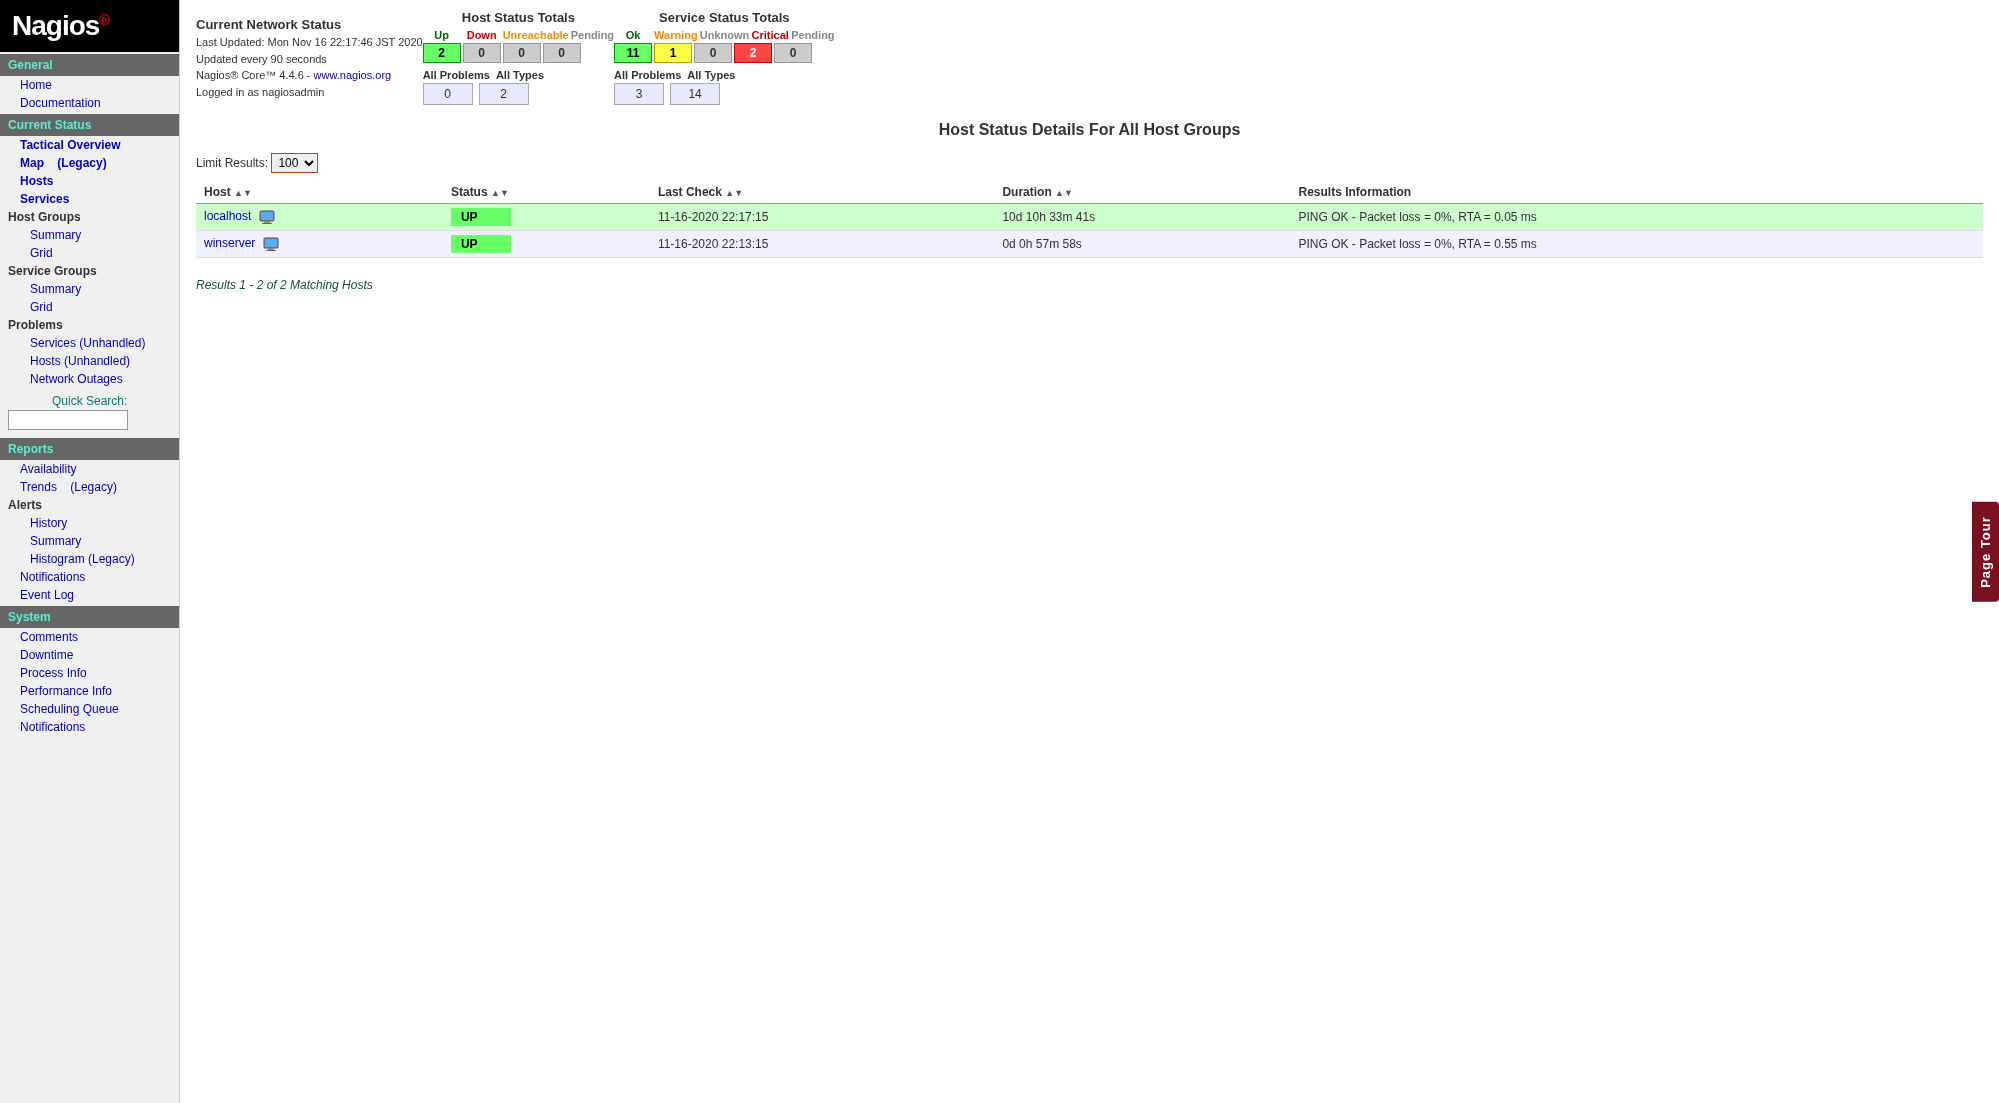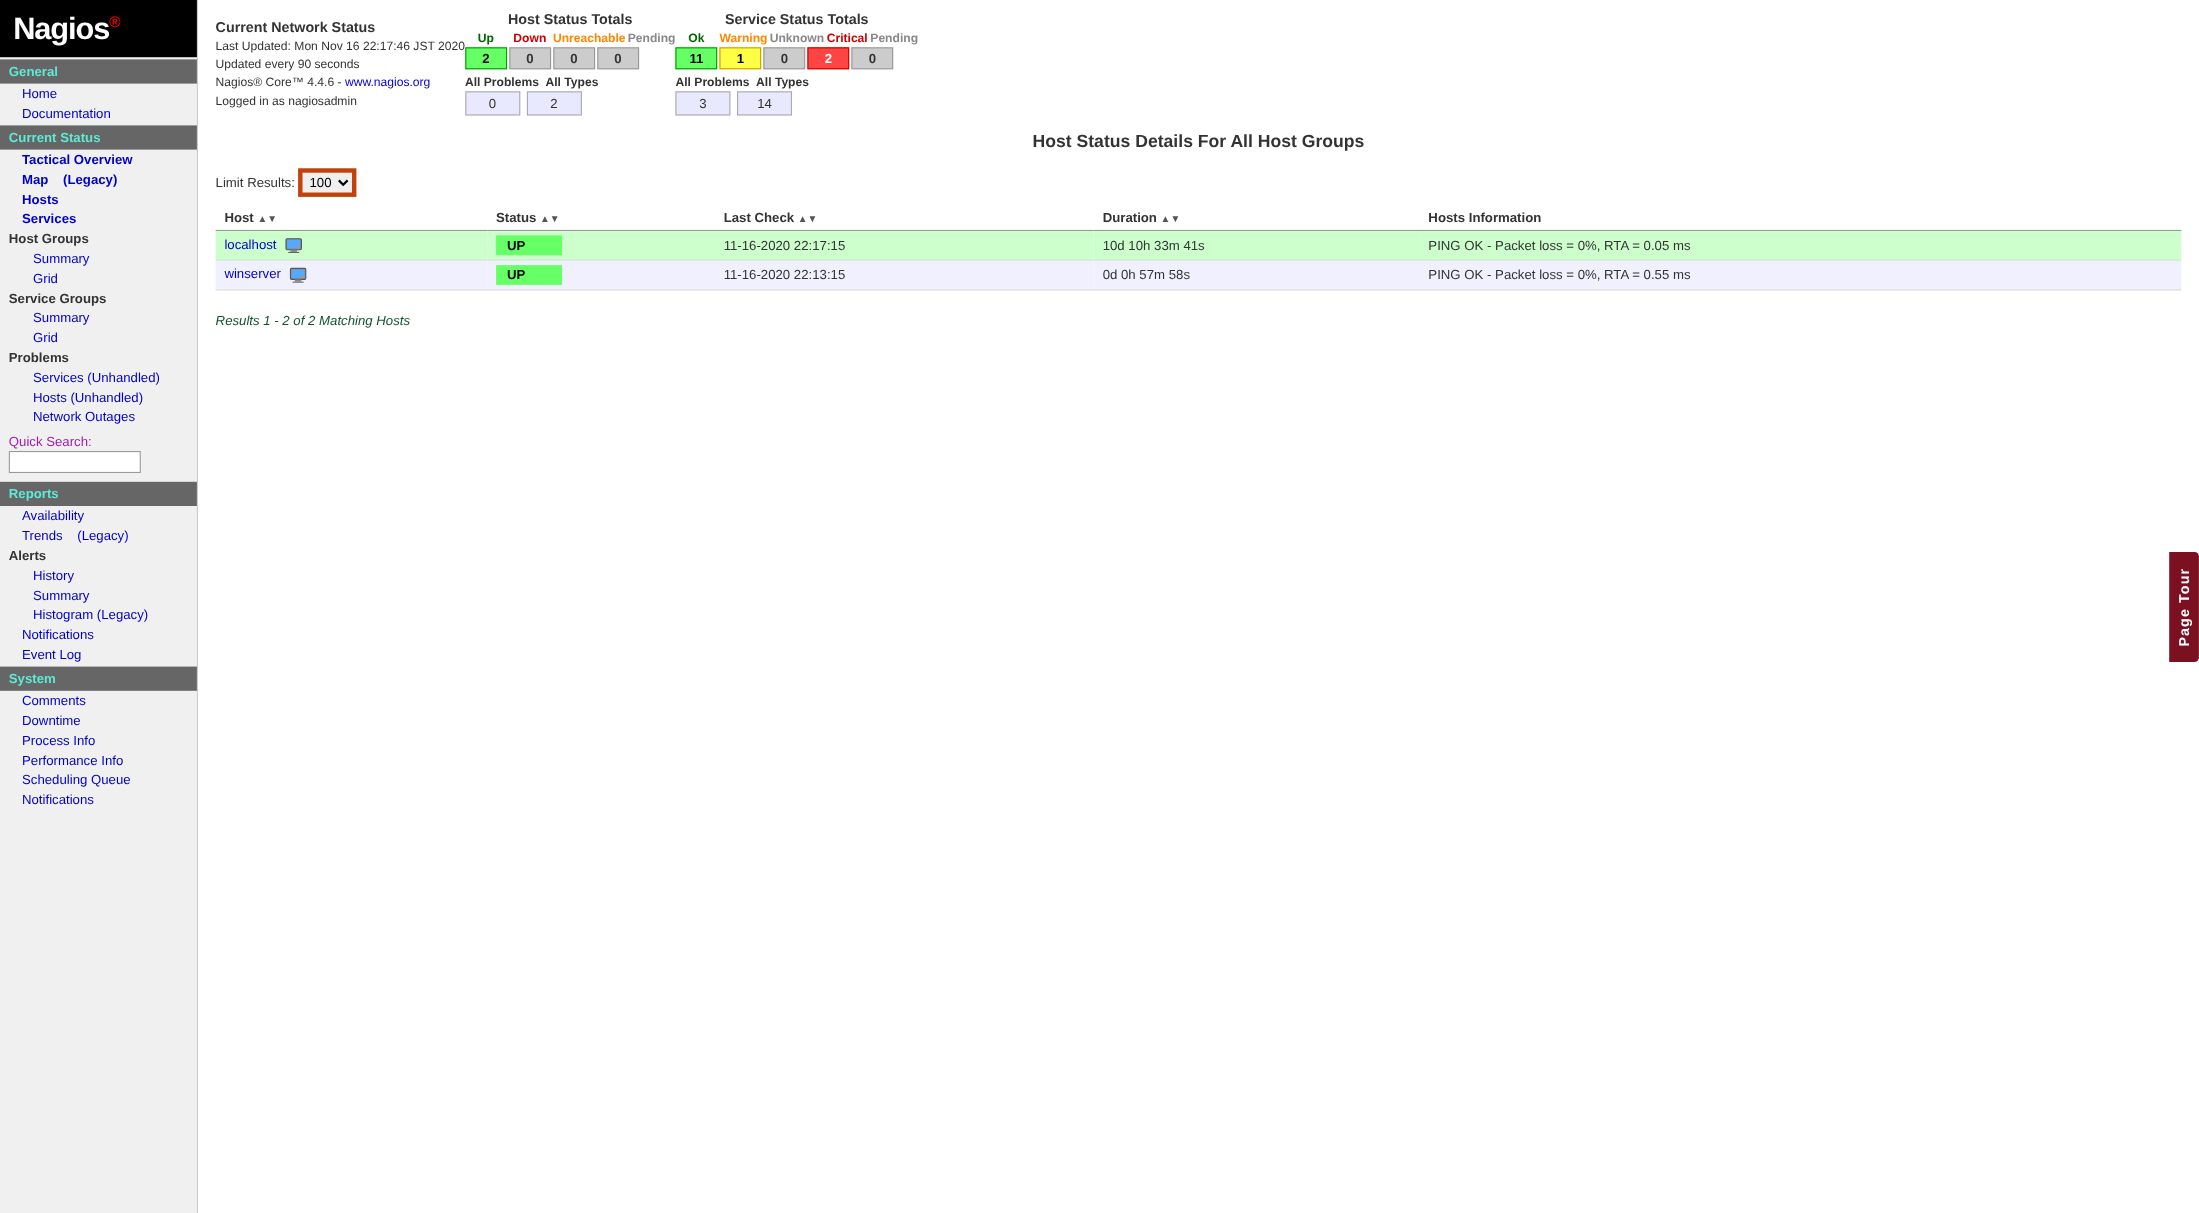--- a/index.html
+++ b/index.html
@@ -57,23 +57,24 @@
       font-size: 12px;
       padding: 2px 8px;
       color: #333;
     }
     .subsection-label.indent1 { padding-left: 8px; }
     .quick-search-area {
       padding: 6px 8px;
     }
     .quick-search-label {
       font-size: 12px;
-      color: #a21caf;
+      color: #0f766e;
       display: block;
       margin-bottom: 2px;
+      margin-left: 44px;
     }
     .quick-search-input {
       width: 120px;
       border: 1px solid #999;
       padding: 2px 4px;
       font-size: 12px;
     }
 
     
     #main {
@@ -193,21 +194,21 @@
       text-align: center;
       margin: 10px 0 14px 0;
       color: #333;
     }
     .limit-row {
       margin-bottom: 8px;
       font-size: 12px;
     }
     .limit-select {
       font-size: 12px;
-      border: 4px solid #c2410c;
+      border: 1px solid #c2410c;
       padding: 1px 2px;
     }
 
     
     .host-table {
       width: 100%;
       border-collapse: collapse;
       font-size: 12px;
     }
     .host-table th {
@@ -400,21 +401,21 @@
     </select>
   </div>
 
   <table class="host-table">
     <thead>
       <tr>
         <th>Host <span class="sort-arrows">▲▼</span></th>
         <th>Status <span class="sort-arrows">▲▼</span></th>
         <th>Last Check <span class="sort-arrows">▲▼</span></th>
         <th>Duration <span class="sort-arrows">▲▼</span></th>
-        <th>Hosts Information</th>
+        <th>Results Information</th>
       </tr>
     </thead>
     <tbody>
       <tr class="row-green">
         <td>
           <a href="#" class="host-link">localhost</a>
           <span class="icon-host">
             <svg width="16" height="16" viewBox="0 0 16 16">
               <rect x="1" y="2" width="14" height="10" rx="1" fill="#888" stroke="#555" stroke-width="1"></rect>
               <rect x="5" y="12" width="6" height="2" fill="#888"></rect>

